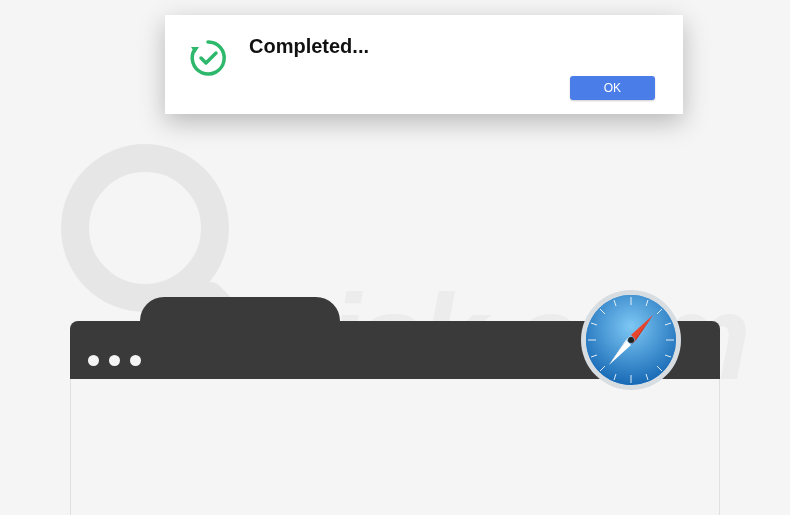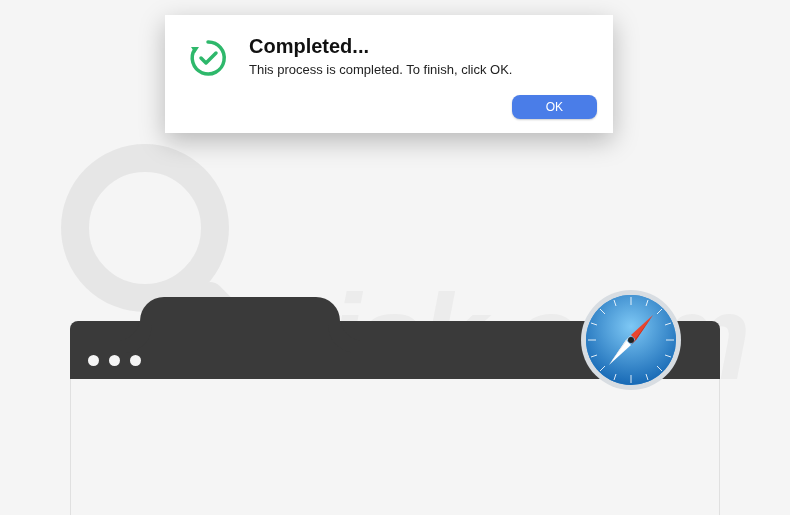--- a/index.html
+++ b/index.html
@@ -123,24 +123,24 @@
       left: 578px;
       top: 287px;
       width: 106px;
       height: 106px;
       z-index: 10;
     }
     .dialog {
       position: absolute;
       left: 165px;
       top: 15px;
-      width: 448px;
+      width: 518px;
       background: #fff;
       box-shadow: 0 8px 24px rgba(0,0,0,0.25);
-      padding: 20px 16px 14px 22px;
+      padding: 20px 28px 14px 22px;
       z-index: 20;
       display: flex;
       gap: 20px;
     }
     .dialog-icon {
       flex-shrink: 0;
       width: 42px;
       height: 42px;
       margin-top: 2px;
     }
@@ -160,21 +160,21 @@
     }
     .dialog-actions {
       display: flex;
       justify-content: flex-end;
       margin-top: 18px;
     }
     .ok-btn {
       background: #4a7de8;
       color: #fff;
       border: none;
-      border-radius: 8px;
+      border-radius: 3px;
       padding: 5px 34px;
       font-size: 12px;
       cursor: pointer;
       box-shadow: 0 1px 2px rgba(0,0,0,0.2);
     }
   </style>
 </head>
 <body>
 
 <div class="watermark">
@@ -241,18 +241,17 @@
 <div class="dialog">
   <div class="dialog-icon">
     <svg width="42" height="42" viewBox="0 0 42 42">
       <path d="M 21 5 A 16 16 0 1 1 8 12" fill="none" stroke="#2eb86b" stroke-width="3.5" stroke-linecap="round"></path>
       <polygon points="4,10 12,10 8,16" fill="#2eb86b"></polygon>
       <path d="M 14 21 L 19 26 L 29 16" fill="none" stroke="#2eb86b" stroke-width="3.5" stroke-linecap="round" stroke-linejoin="round"></path>
     </svg>
   </div>
   <div class="dialog-body">
     <div class="dialog-title">Completed...</div>
-    <div class="dialog-msg">This process is completed. To finish, click OK.</div>
     <div class="dialog-actions">
       <button class="ok-btn">OK</button>
     </div>
   </div>
 </div>
 
 </body></html>

